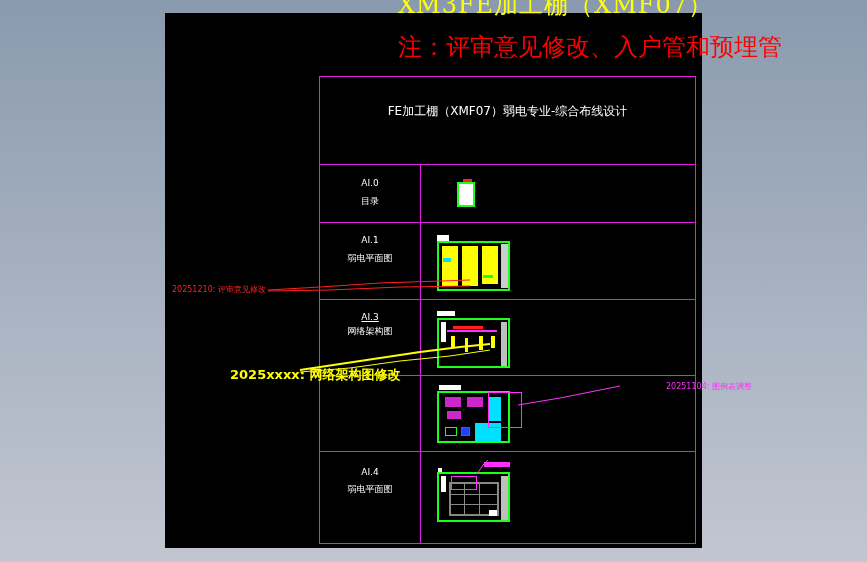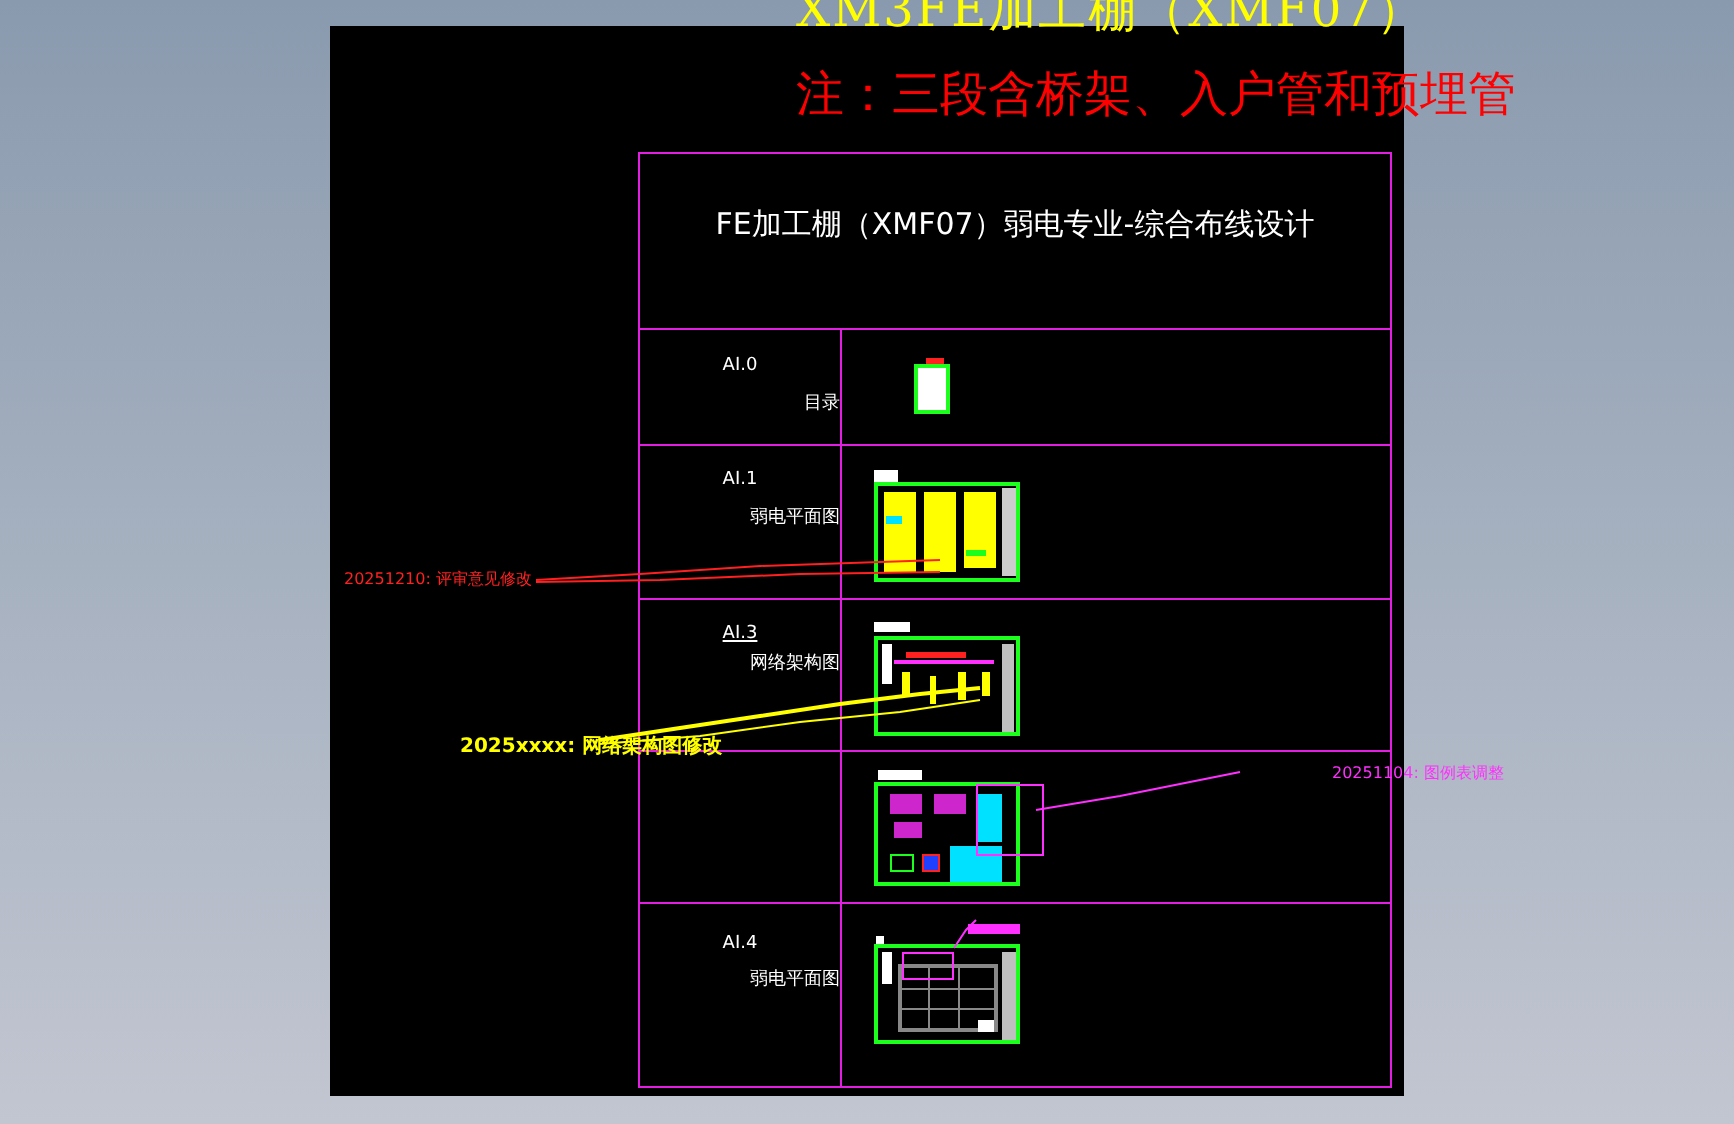--- a/index.html
+++ b/index.html
@@ -19,41 +19,41 @@
   }
   .note-red {
     left:398px; top:30px; color:#ff0000; font-family:"DejaVu Serif", serif;
     font-size:24px; white-space:nowrap; line-height:34px;
   }
   .grid-line { position:absolute; background:#e11ee1; }
   .hline { height:1px; }
   .vline { width:1px; }
   .main-title {
     left:320px; top:103px; width:375px; text-align:center; color:#fff;
-    font-size:15px; white-space:nowrap;
+    font-size:12px; white-space:nowrap;
   }
   .code {
     color:#fff; font-size:9px; text-align:center; width:100px; white-space:nowrap;
   }
   .name {
-    color:#fff; font-size:9px; text-align:right; width:100px; white-space:nowrap;
+    color:#fff; font-size:9px; text-align:center; width:100px; white-space:nowrap;
   }
   .thumb { position:absolute; border:2px solid #1cff1c; background:#000; box-sizing:border-box; }
   .rev-red { color:#ff2020; font-size:8px; white-space:nowrap; }
-  .rev-yellow { color:#ffff00; font-size:10px; white-space:nowrap; font-weight:bold; }
+  .rev-yellow { color:#ffff00; font-size:13px; white-space:nowrap; font-weight:bold; }
   .rev-magenta { color:#ff30ff; font-size:8px; white-space:nowrap; }
   svg.lines { position:absolute; left:0; top:0; }
 </style>
 </head>
 <body>
 
 <div class="canvas"></div>
 
 <div class="abs title-yellow">XM3FE加工棚（XMF07）</div>
-<div class="abs note-red">注：三段含桥架、入户管和预埋管</div>
+<div class="abs note-red">注：评审意见修改、入户管和预埋管</div>
 
 <div>
   <div class="grid-line hline" style="left:319px; top:76px; width:377px;"></div>
   <div class="grid-line hline" style="left:319px; top:543px; width:377px;"></div>
   <div class="grid-line vline" style="left:319px; top:76px; height:468px;"></div>
   <div class="grid-line vline" style="left:695px; top:76px; height:468px;"></div>
   <div class="grid-line vline" style="left:420px; top:164px; height:380px;"></div>
   <div class="grid-line hline" style="left:319px; top:164px; width:377px;"></div>
   <div class="grid-line hline" style="left:319px; top:222px; width:377px;"></div>
   <div class="grid-line hline" style="left:319px; top:299px; width:377px;"></div>

